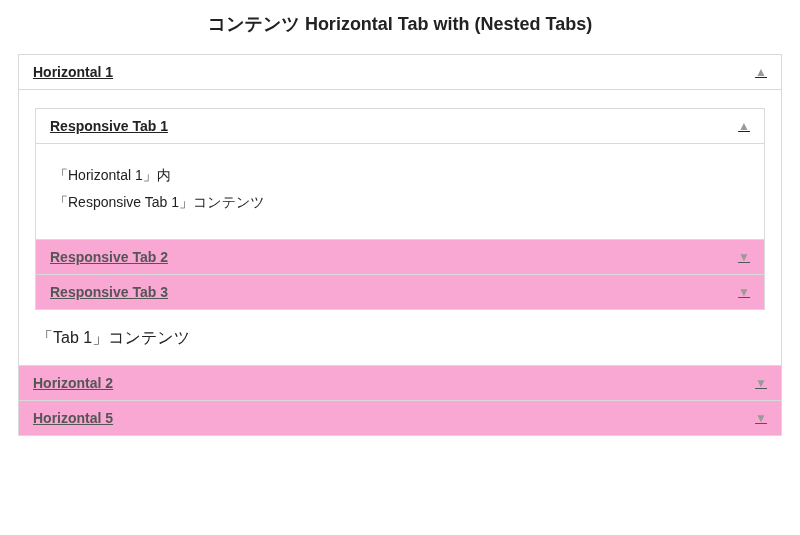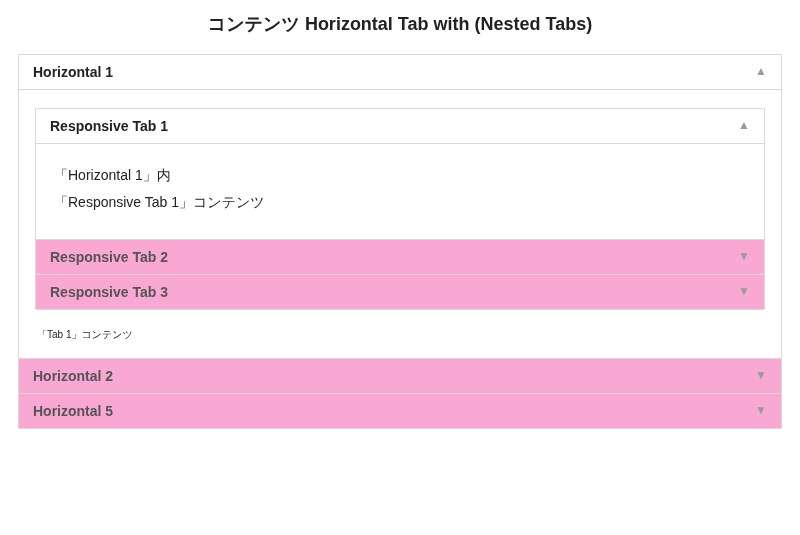--- a/index.html
+++ b/index.html
@@ -15,27 +15,28 @@
     font-weight: bold;
     font-size: 18px;
     margin: 2px 0 18px 0;
   }
   .accordion {
     border: 1px solid #d9d9d9;
   }
   .acc-item + .acc-item { }
   .acc-header {
     display: flex;
-    align-items: flex-start;
+    align-items: center;
     justify-content: space-between;
     padding: 9px 14px;
     font-size: 14px;
     font-weight: bold;
     cursor: pointer;
     border-top: 1px solid #d9d9d9;
+    text-decoration: underline;
   }
   .acc-item:first-child > .acc-header { border-top: none; }
   .acc-header.collapsed {
     background: #f9a8d4;
     color: #555;
   }
   .acc-header.expanded {
     background: #fff;
     color: #222;
     border-top: 3px solid #2fb3d0;
@@ -55,21 +56,21 @@
   }
   .nested {
     border: 1px solid #d9d9d9;
     margin-bottom: 14px;
   }
   .nested .acc-body.inner {
     padding: 18px 18px 24px 18px;
     line-height: 1.9;
   }
   .footer-text {
-    font-size: 10px;
+    font-size: 16px;
     padding: 4px 2px 2px 2px;
   }
 </style>
 </head>
 <body>
 
 <div class="title">コンテンツ Horizontal Tab with (Nested Tabs)</div>
 
 <div class="accordion">
 

